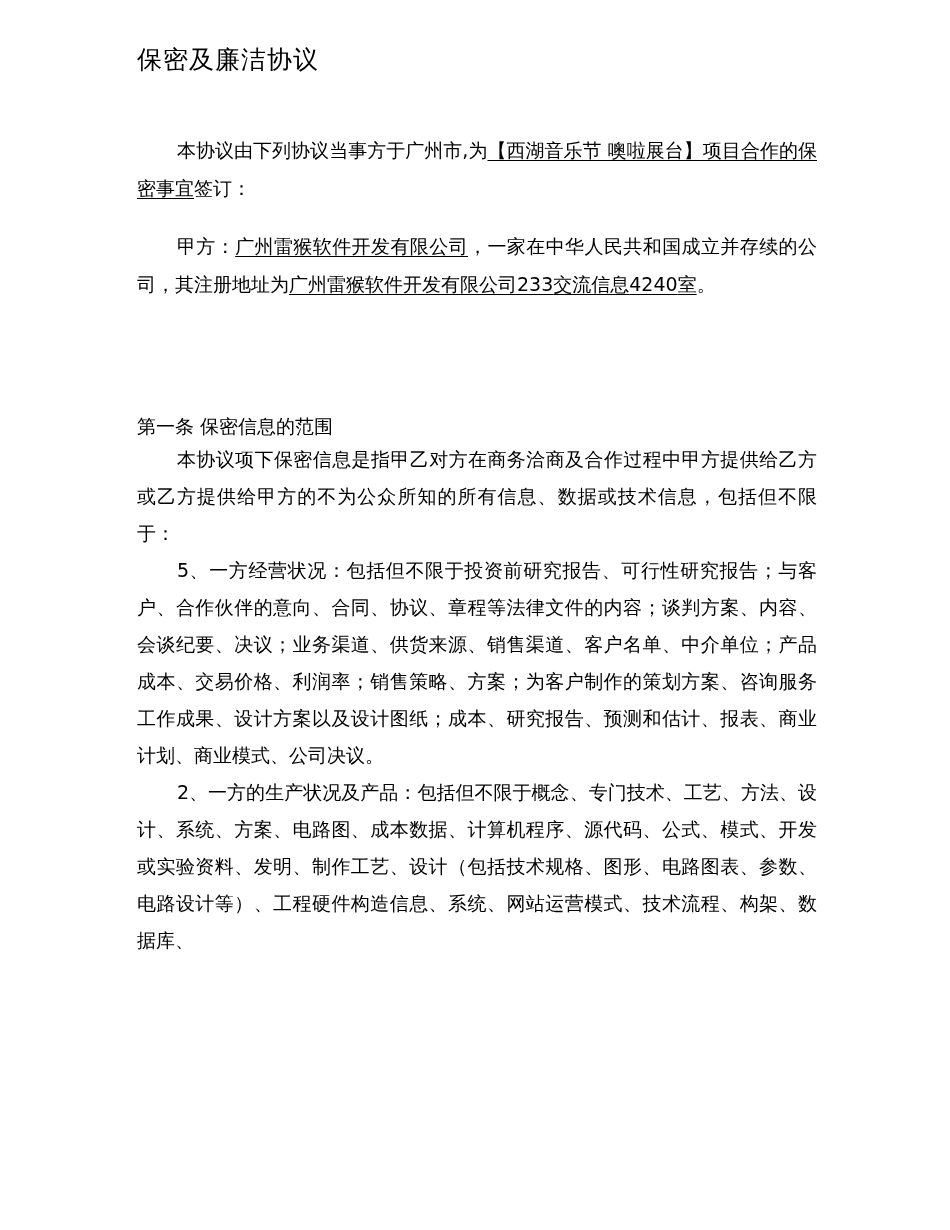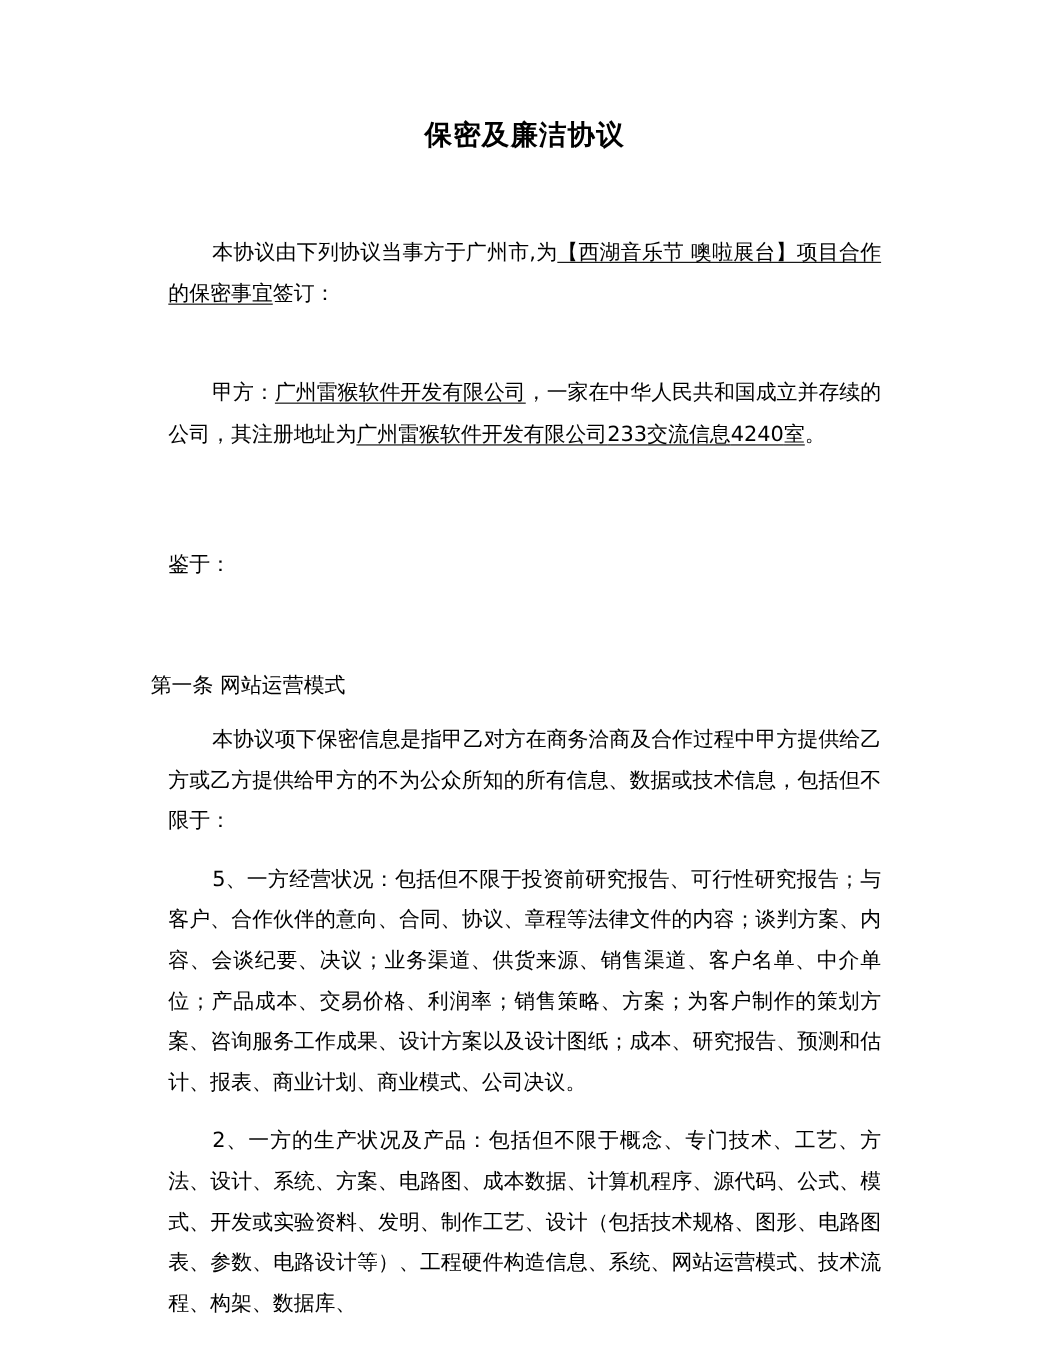--- a/index.html
+++ b/index.html
@@ -20,33 +20,32 @@
     box-sizing: border-box;
   }
   .content {
     position: absolute;
     left: 137px;
     top: 0;
     width: 680px;
   }
 
   .doc-title {
-    text-align: center;
     font-size: 25px;
-    font-weight: bold;
+    font-weight: normal;
     letter-spacing: 1px;
     margin: 0;
-    padding-top: 105px;
+    padding-top: 42px;
     line-height: 1.4;
   }
 
   .para {
     font-size: 19px;
     line-height: 38px;
-    margin: 16px;
+    margin: 0;
     text-align: justify;
     text-justify: inter-ideograph;
     word-break: break-all;
   }
   .para.indent { text-indent: 2.1em; }
 
   .gap-xl { height: 54px; }
   .gap-lg { height: 28px; }
   .gap-md { height: 20px; }
   .gap-section { height: 40px; }
@@ -76,28 +75,27 @@
 
     <div class="gap-md"></div>
 
     <p class="para indent"><span>甲方：</span><span class="u">广州雷猴软件开发有限公司</span><span>，一家在中华人民共和国成立并存续的公司，其注册地址为</span><span class="u">广州雷猴软件开发有限公司</span><span class="u b">233</span><span class="u">交流信息</span><span class="u b">4240</span><span class="u">室</span><span>。</span></p>
 
     <div class="gap-md"></div>
 
 
     <div class="gap-lg"></div>
 
-    <p class="para">鉴于：</p>
 
     <div class="gap-md"></div>
 
 
     <div class="gap-section"></div>
 
-    <p class="heading-line">第一条 网站运营模式</p>
+    <p class="heading-line">第一条 保密信息的范围</p>
 
     <p class="para indent tight">本协议项下保密信息是指甲乙对方在商务洽商及合作过程中甲方提供给乙方或乙方提供给甲方的不为公众所知的所有信息、数据或技术信息，包括但不限于：</p>
 
     <p class="para indent tight">5、一方经营状况：包括但不限于投资前研究报告、可行性研究报告；与客户、合作伙伴的意向、合同、协议、章程等法律文件的内容；谈判方案、内容、会谈纪要、决议；业务渠道、供货来源、销售渠道、客户名单、中介单位；产品成本、交易价格、利润率；销售策略、方案；为客户制作的策划方案、咨询服务工作成果、设计方案以及设计图纸；成本、研究报告、预测和估计、报表、商业计划、商业模式、公司决议。</p>
 
     <p class="para indent tight">2、一方的生产状况及产品：包括但不限于概念、专门技术、工艺、方法、设计、系统、方案、电路图、成本数据、计算机程序、源代码、公式、模式、开发或实验资料、发明、制作工艺、设计（包括技术规格、图形、电路图表、参数、电路设计等）、工程硬件构造信息、系统、网站运营模式、技术流程、构架、数据库、</p>
 
   </div>
 </div>
 

